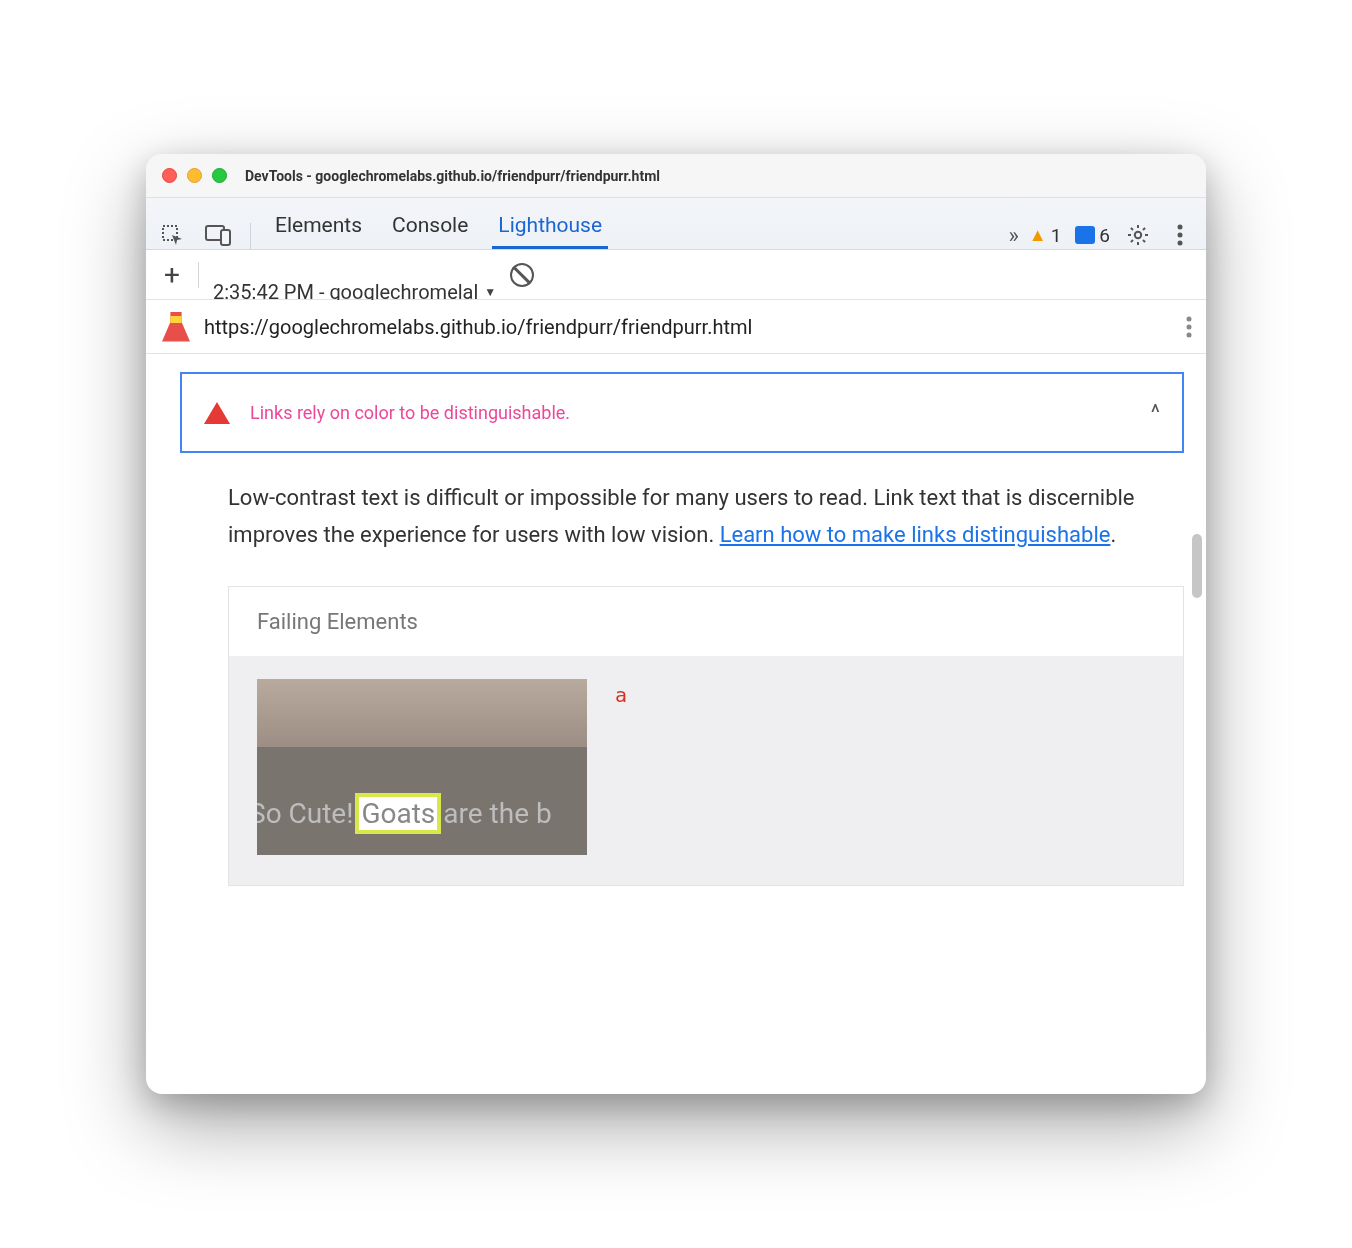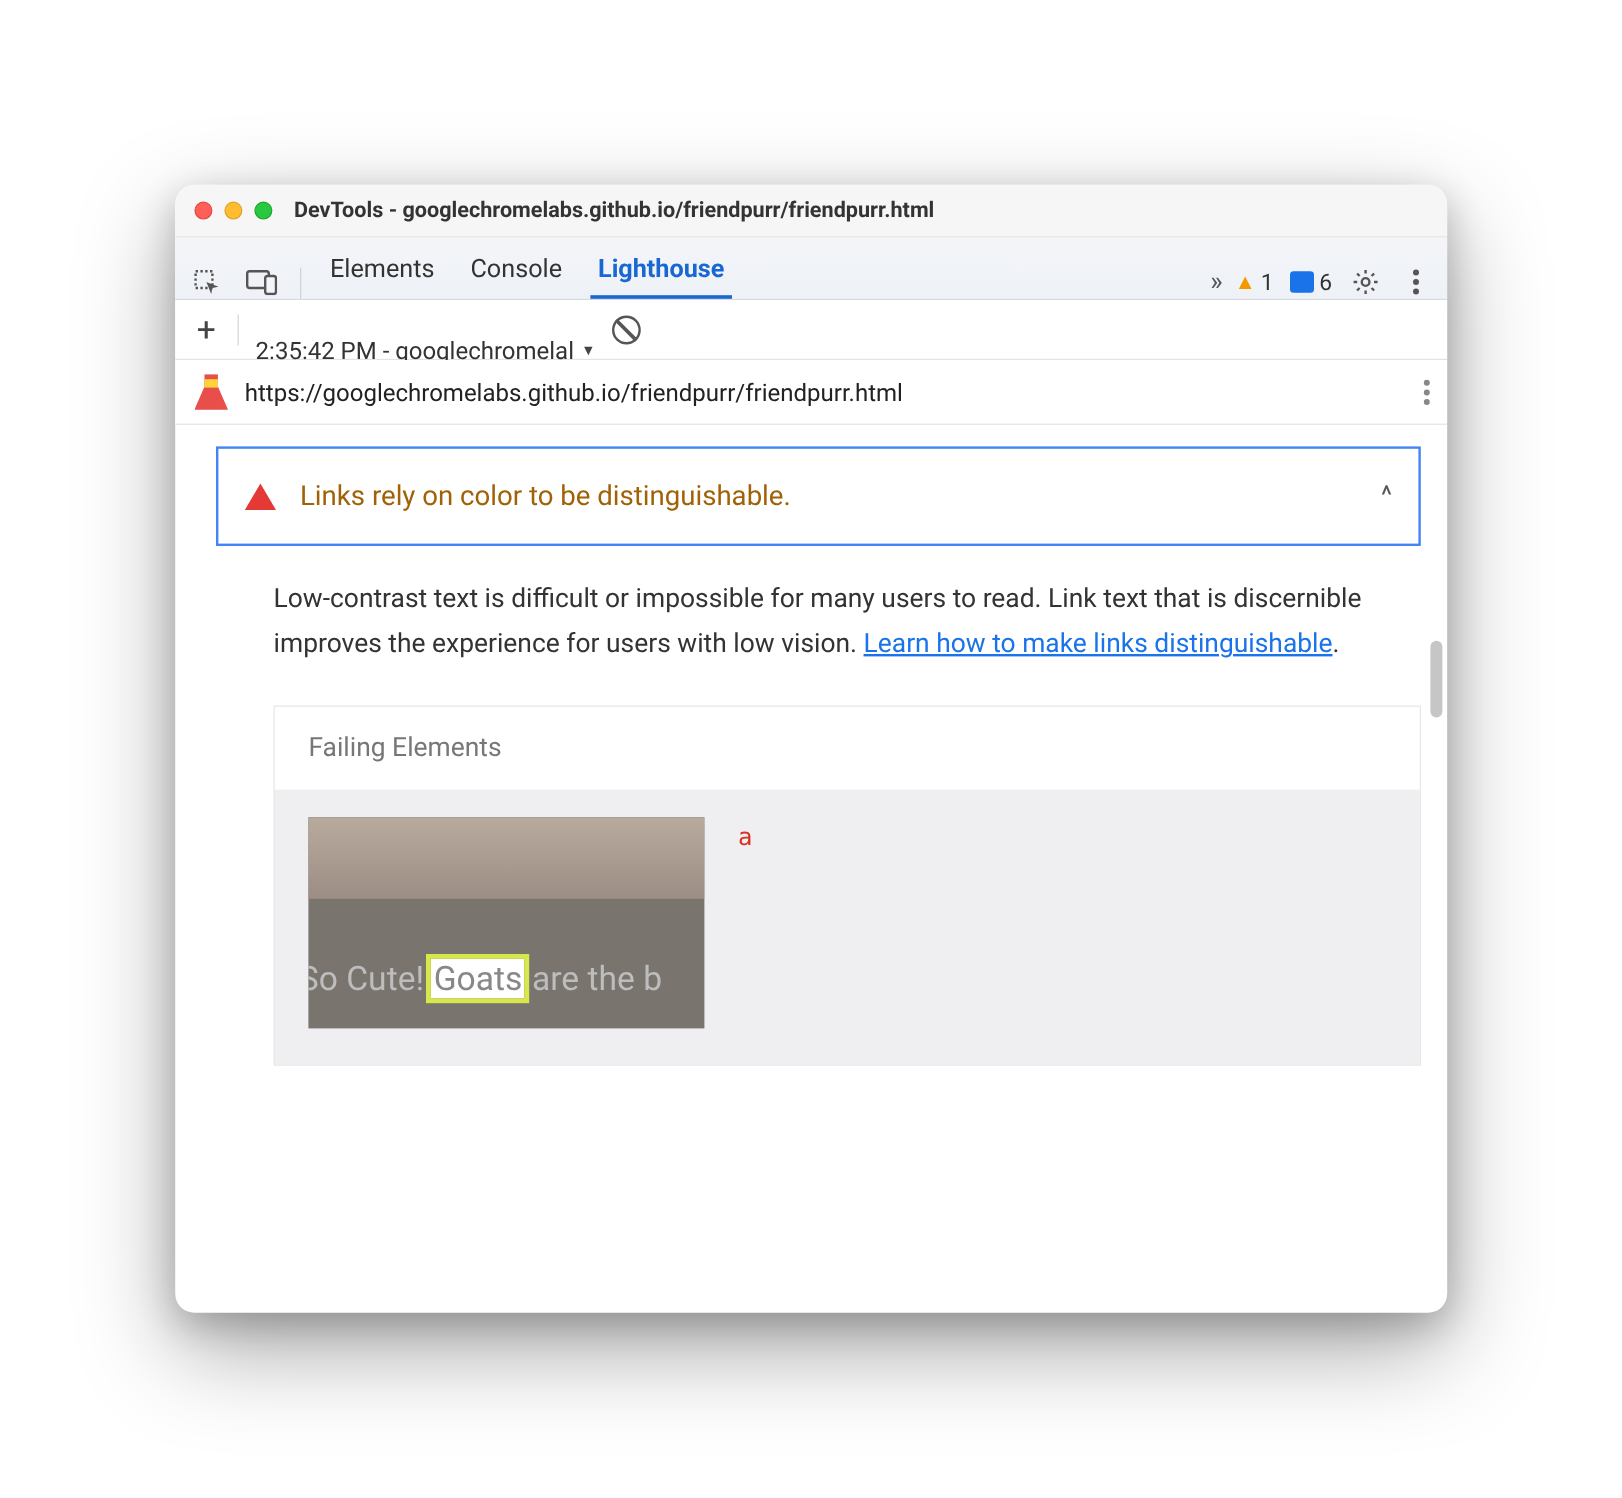--- a/index.html
+++ b/index.html
@@ -32,21 +32,21 @@
     padding: 0 16px;
     gap: 10px;
     border-bottom: 1px solid #e0e0e0;
   }
   .traffic { display: flex; gap: 10px; align-items: center; }
   .dot { width: 15px; height: 15px; border-radius: 50%; }
   .dot.red { background: #ff5f57; border:1px solid #e24640;}
   .dot.yellow { background: #febc2e; border:1px solid #e1a028;}
   .dot.green { background: #28c840; border:1px solid #1fa531;}
   .titlebar-title {
-    font-size: 18px;
+    font-size: 14px;
     font-weight: 700;
     color: #333;
     margin-left: 8px;
     white-space: nowrap;
     overflow: hidden;
   }
   
   .toolbar {
     height: 52px;
     background: linear-gradient(#f3f5f9,#eef1f6);
@@ -66,21 +66,21 @@
   .tab {
     font-size: 21px;
     color: #333;
     padding: 12px 6px;
     cursor: pointer;
   }
   .tab.active {
     color: #1967d2;
     border-bottom: 3px solid #1967d2;
     padding-bottom: 9px;
-    font-weight: 700;
+    font-weight: 400;
   }
   .toolbar-right {
     margin-left: auto;
     display:flex;
     align-items:center;
     gap: 14px;
   }
   .overflow-chev { font-size: 22px; color:#555; letter-spacing:-4px;}
   .warn-badge, .msg-badge {
     display:flex; align-items:center; gap:4px;
@@ -152,21 +152,21 @@
     gap: 20px;
     margin-bottom: 26px;
     cursor:pointer;
   }
   .audit-tri {
     width:0; height:0;
     border-left:13px solid transparent;
     border-right:13px solid transparent;
     border-bottom:22px solid #e53935;
   }
-  .audit-title { font-size: 23px; color:#a16207; flex:1;}
+  .audit-title { font-size: 18px; color:#ec4899; flex:1;}
   .chev-up { color:#555; font-size:22px;}
   .desc {
     font-size: 22px;
     color:#333;
     line-height: 1.7;
     padding: 0 10px 0 48px;
     margin-bottom: 32px;
   }
   .desc a { color:#1a73e8; text-decoration: underline;}
   .panel {

